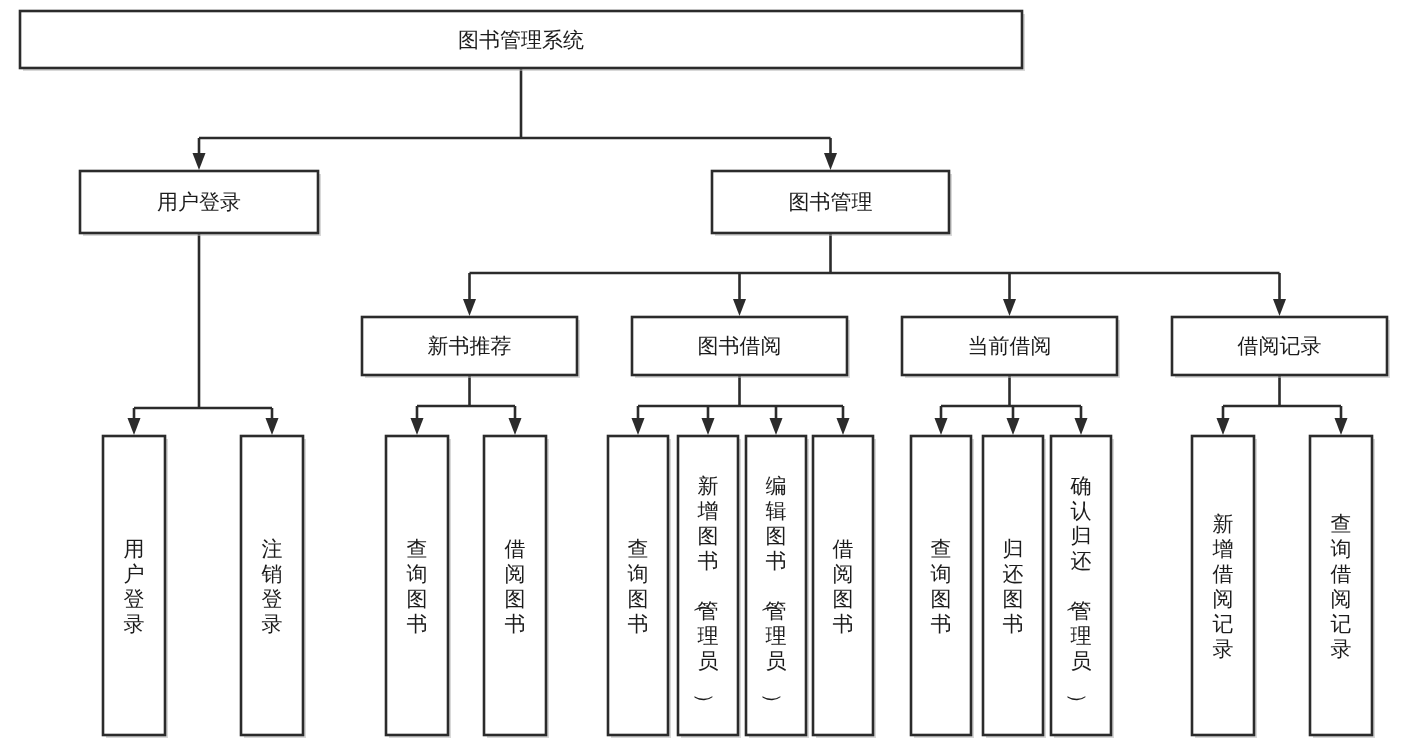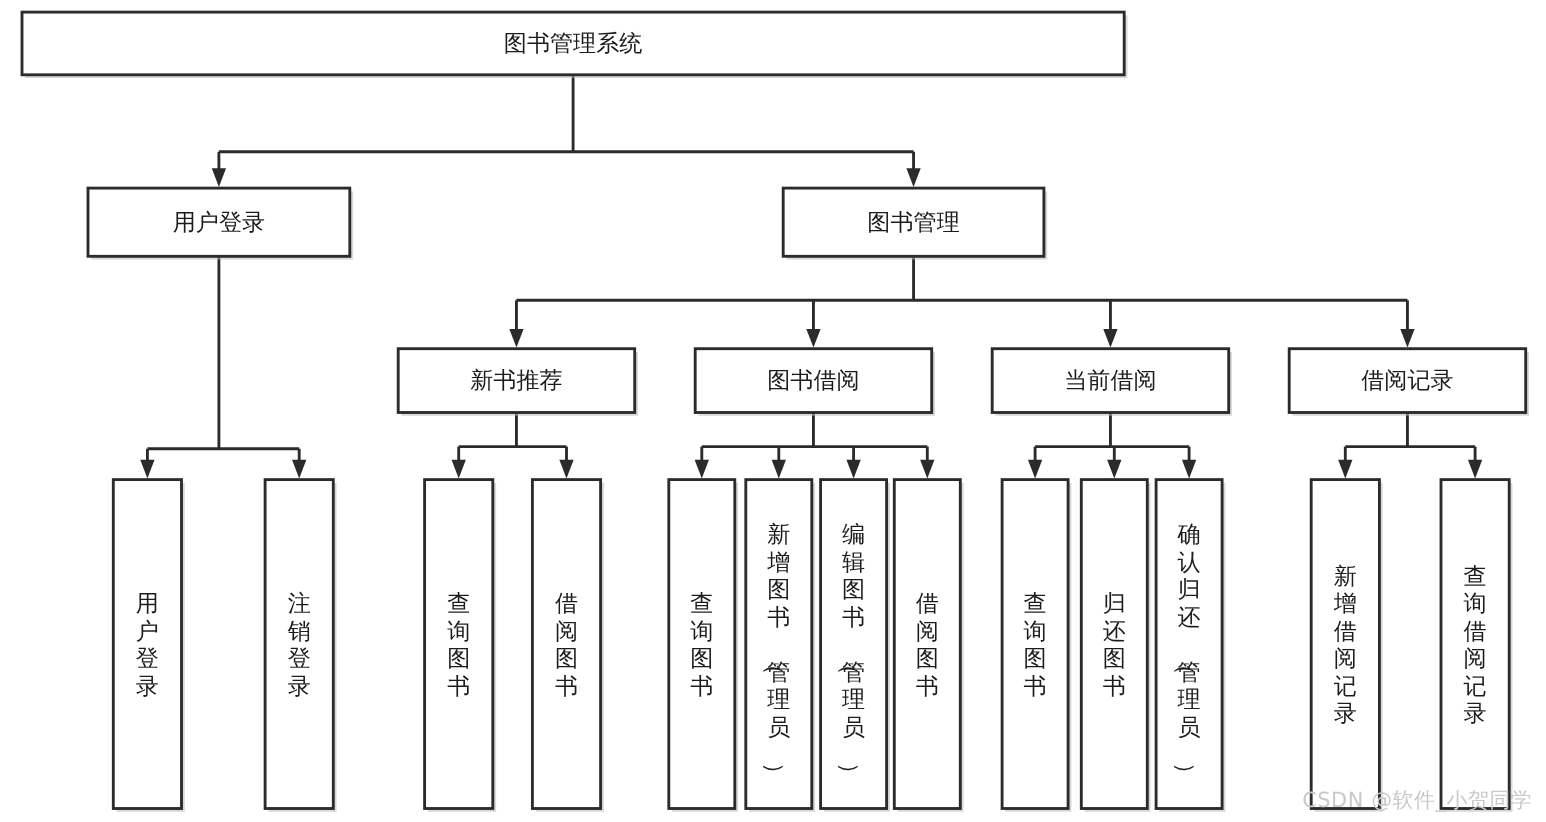--- a/index.html
+++ b/index.html
@@ -229,15 +229,14 @@
           <text x="1223" class="node-label-v"><tspan x="1223" y="530.5">新</tspan><tspan x="1223" y="555.5">增</tspan><tspan x="1223" y="580.5">借</tspan><tspan x="1223" y="605.5">阅</tspan><tspan x="1223" y="630.5">记</tspan><tspan x="1223" y="655.5">录</tspan></text>
         </g>
         <g>
           <rect x="1313" y="439" width="62" height="299" class="node-shadow"></rect>
           <rect x="1310" y="436" width="62" height="299" class="node-rect"></rect>
           <text x="1341" class="node-label-v"><tspan x="1341" y="530.5">查</tspan><tspan x="1341" y="555.5">询</tspan><tspan x="1341" y="580.5">借</tspan><tspan x="1341" y="605.5">阅</tspan><tspan x="1341" y="630.5">记</tspan><tspan x="1341" y="655.5">录</tspan></text>
         </g>
       </g>
   </svg>
 
-  <div class="watermark-text">CSDN @软件_小贺同学</div>
 
 </div>
 
 </body></html>

